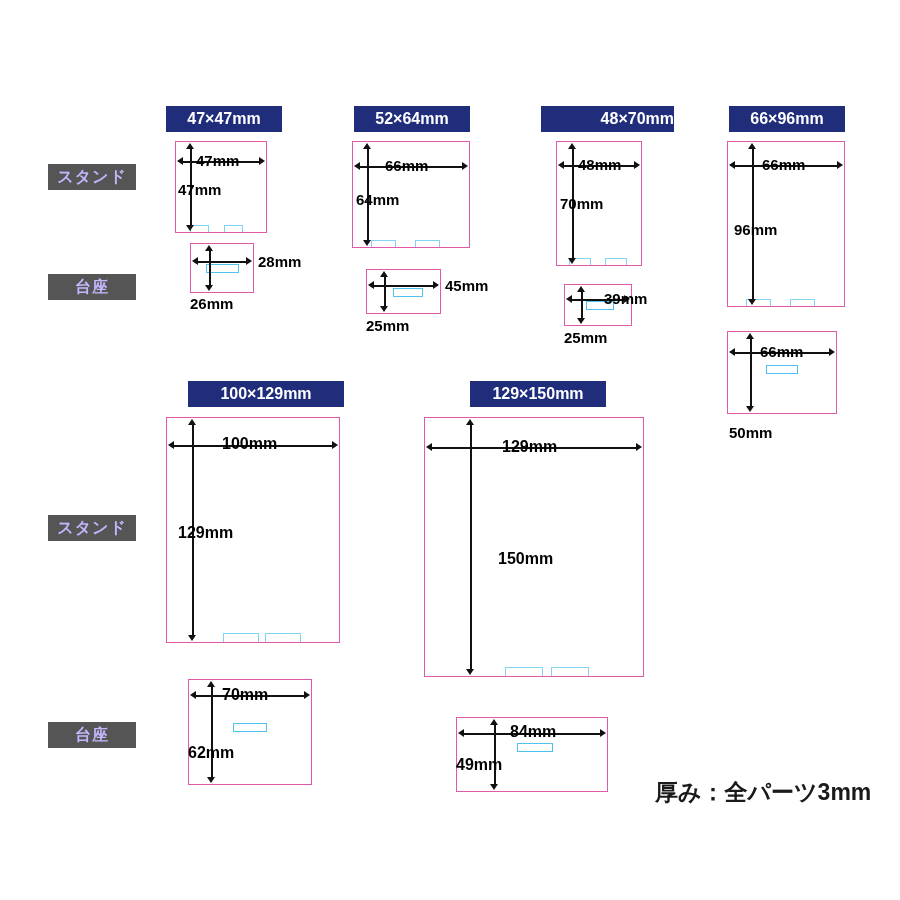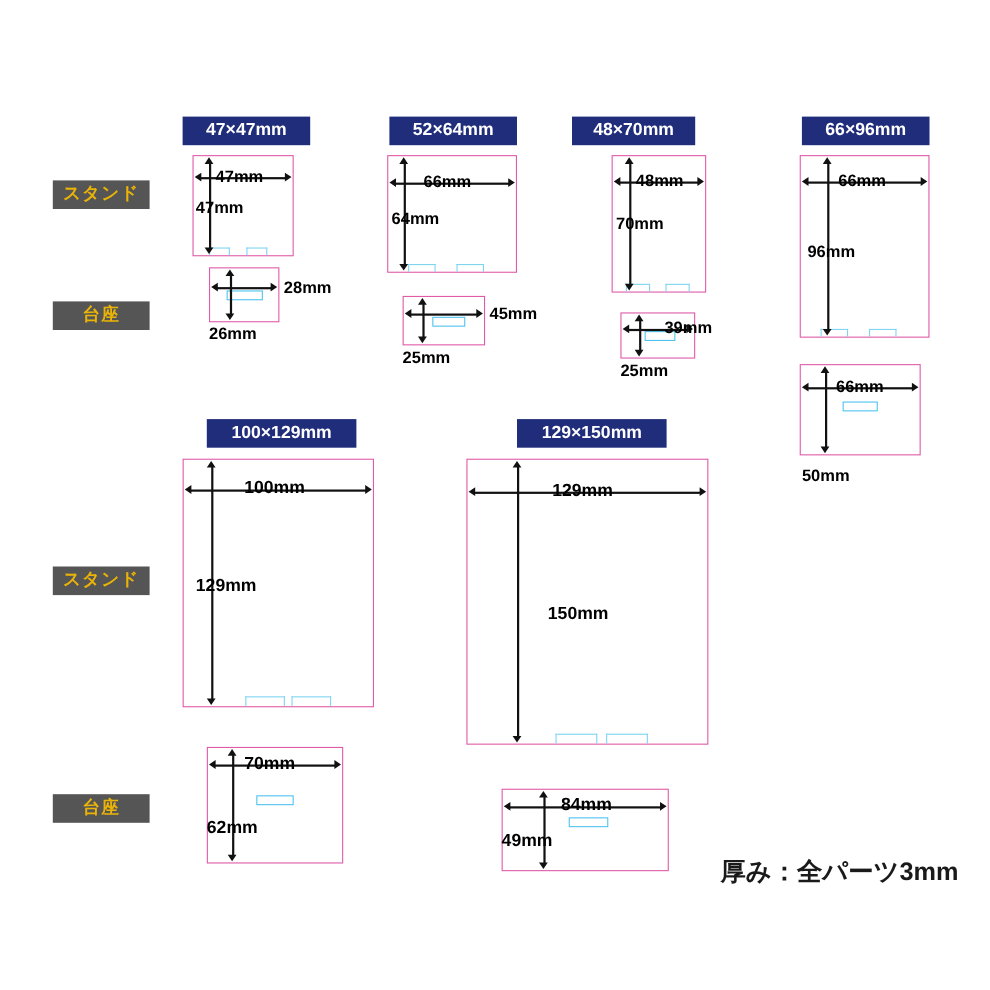--- a/index.html
+++ b/index.html
@@ -23,21 +23,21 @@
   
   .badge{
     background:#1f2d7b; color:#ffffff;
     font-size:16px; font-weight:bold;
     text-align:center; line-height:26px; height:26px;
     white-space:nowrap;
   }
 
   
   .rowlabel{
-    background:#555555; color:#eab308;
+    background:#555555; color:#c4b5fd;
     font-size:16px; font-weight:bold;
     text-align:center; line-height:26px; height:26px;
     letter-spacing:1px;
   }
 
   
   .panel{
     border:1.6px solid #e05aa8;
     background:#ffffff;
   }
@@ -174,21 +174,21 @@
       <div class="tipB"></div>
   </div>
   <div class="harrow" style="left:368px; top:281px; width:71px;">
     <div class="tipL"></div>
       <div class="bar"></div>
       <div class="tipR"></div>
   </div>
   <div class="abs dim" style="left:445px; top:278px;">45mm</div>
   <div class="abs dim" style="left:366px; top:318px;">25mm</div>
 
-  <div class="abs badge" style="left:520px; top:106px; width:112px;">48×70mm</div>
+  <div class="abs badge" style="left:541px; top:106px; width:133px;text-align:right;">48×70mm</div>
 
   <div class="abs panel" style="left:556px; top:141px; width:86px; height:125px;">
     <div class="tab" style="left:12px; bottom:0; width:22px; height:7px;"></div>
     <div class="tab" style="left:48px; bottom:0; width:22px; height:7px;"></div>
   </div>
   <div class="varrow" style="left:568px; top:143px; height:121px;">
     <div class="tipT"></div>
       <div class="bar"></div>
       <div class="tipB"></div>
   </div>
@@ -244,21 +244,21 @@
       <div class="tipB"></div>
   </div>
   <div class="harrow" style="left:729px; top:348px; width:106px;">
     <div class="tipL"></div>
       <div class="bar"></div>
       <div class="tipR"></div>
   </div>
   <div class="abs dim" style="left:760px; top:344px;">66mm</div>
   <div class="abs dim" style="left:729px; top:425px;">50mm</div>
 
-  <div class="abs badge" style="left:188px; top:381px; width:136px;">100×129mm</div>
+  <div class="abs badge" style="left:188px; top:381px; width:156px;">100×129mm</div>
 
   <div class="abs panel" style="left:166px; top:417px; width:174px; height:226px;">
     <div class="tab" style="left:56px; bottom:0; width:36px; height:9px;"></div>
     <div class="tab" style="left:98px; bottom:0; width:36px; height:9px;"></div>
   </div>
   <div class="varrow" style="left:188px; top:419px; height:222px;">
     <div class="tipT"></div>
       <div class="bar"></div>
       <div class="tipB"></div>
   </div>

